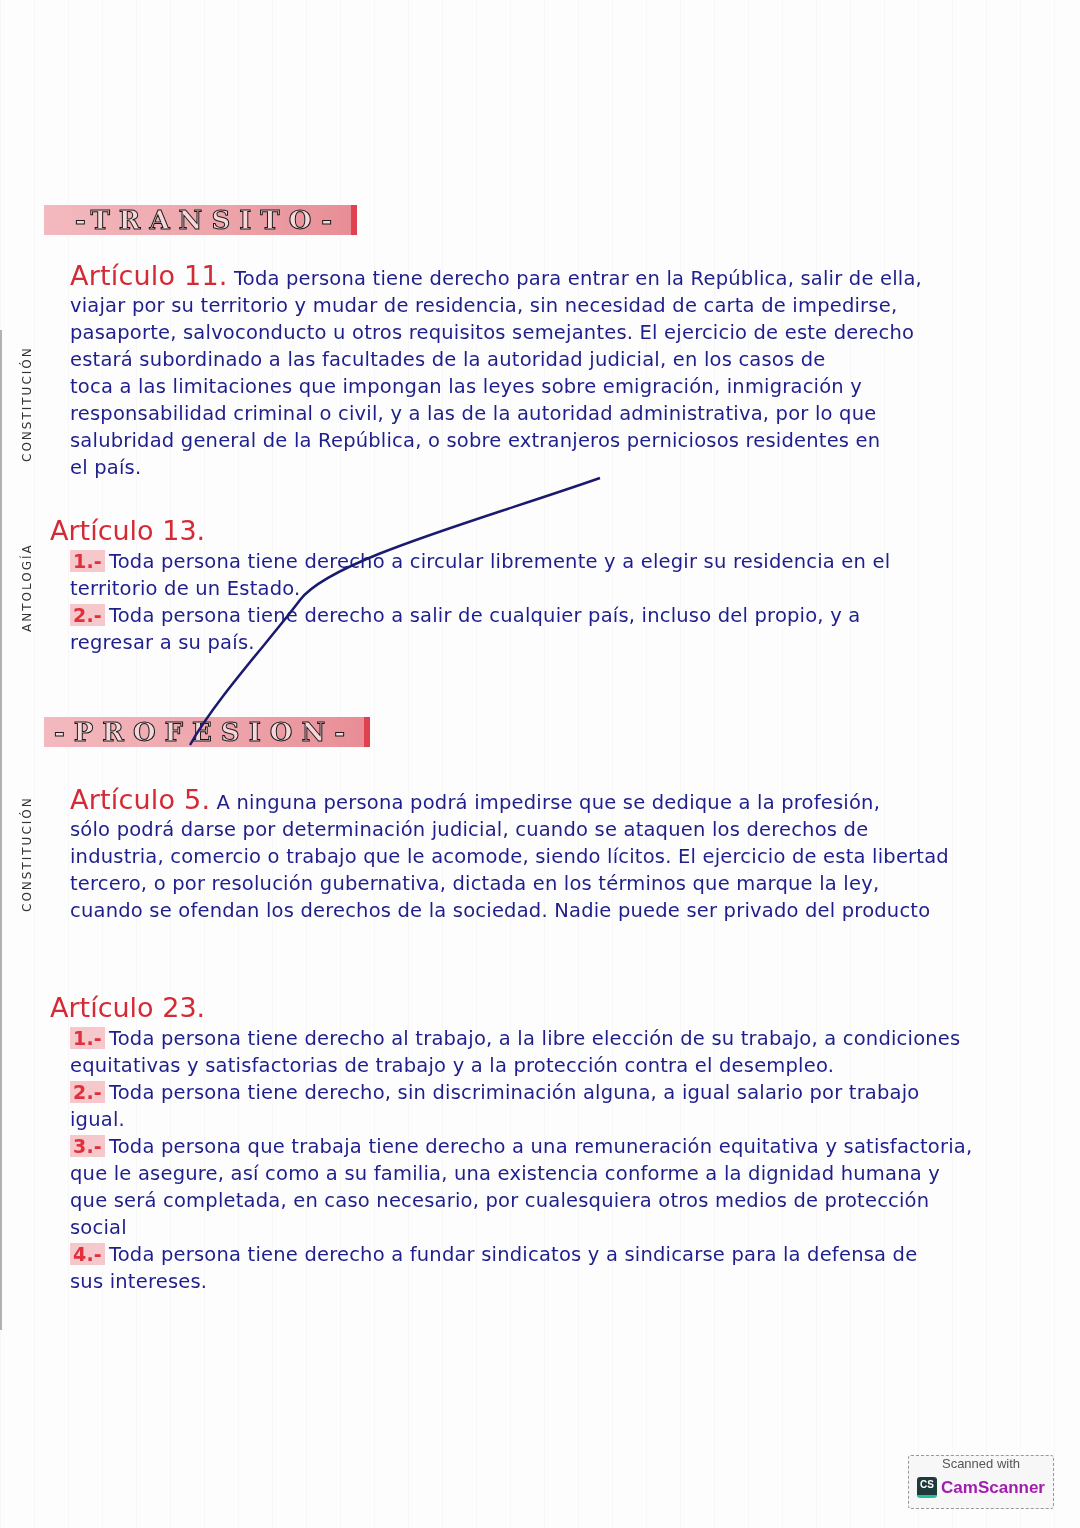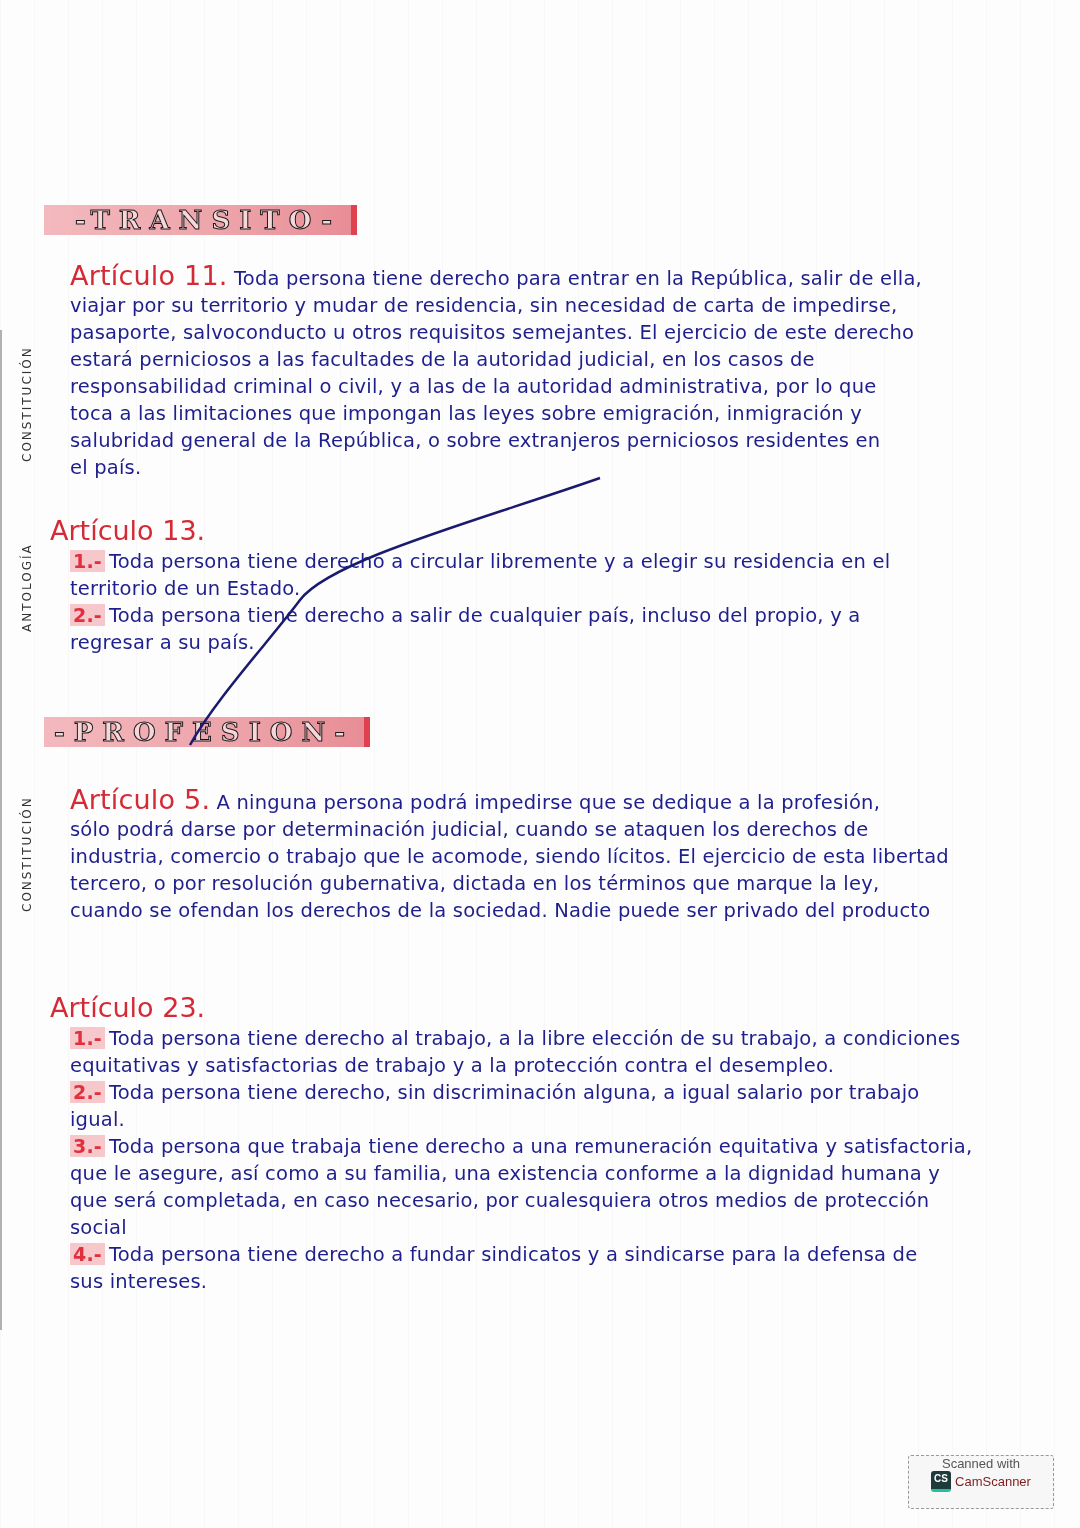--- a/index.html
+++ b/index.html
@@ -45,26 +45,26 @@
     color: #333; transform-origin: left top; transform: rotate(-90deg);
     white-space: nowrap;
   }
   .strike-line { position: absolute; left: 0; top: 0; pointer-events: none; }
   .cs-badge {
     position: absolute; left: 908px; top: 1455px; width: 144px; height: 52px;
     border: 1px dashed #999; border-radius: 3px; background: #f7f7f7;
     text-align: center; font-family: "Liberation Sans", sans-serif;
   }
   .cs-top { font-size: 13px; color: #555; }
-  .cs-bottom { display: flex; align-items: center; justify-content: center; margin-top: 0; gap: 4px; }
+  .cs-bottom { display: flex; align-items: center; justify-content: center; margin-top: 6px; gap: 4px; }
   .cs-logo {
     width: 20px; height: 18px; background: #1f3a3a; color: #fff; font-size: 10px; font-weight: bold;
     border-radius: 3px; line-height: 16px; border-bottom: 3px solid #22c19b;
   }
-  .cs-name { font-size: 13px; color: #7f1d1d; font-weight: normal; }
+  .cs-name { font-size: 17px; color: #a21caf; font-weight: bold; }
 </style>
 </head>
 <body>
 
 <div class="page">
   <div class="binding"></div>
 
   <div class="heading" style="top:205px;padding-left:31px;">
     <span class="glyph-text">-TRANSITO-</span>
   </div>
@@ -73,23 +73,23 @@
   <div class="side-label" style="top:632px;">ANTOLOGÍA</div>
   <div class="side-label" style="top:912px;">CONSTITUCIÓN</div>
 
   <div class="block" style="top:262px;">
     <div class="line">
       <span class="inline-title">Artículo 11.</span>
       <span>Toda persona tiene derecho para entrar en la República, salir de ella,</span>
     </div>
     <div class="line">viajar por su territorio y mudar de residencia, sin necesidad de carta de impedirse,</div>
     <div class="line">pasaporte, salvoconducto u otros requisitos semejantes. El ejercicio de este derecho</div>
-    <div class="line">estará perniciosos a las facultades de la autoridad judicial, en los casos de</div>
+    <div class="line">estará subordinado a las facultades de la autoridad judicial, en los casos de</div>
+    <div class="line">toca a las limitaciones que impongan las leyes sobre emigración, inmigración y</div>
     <div class="line">responsabilidad criminal o civil, y a las de la autoridad administrativa, por lo que</div>
-    <div class="line">toca a las limitaciones que impongan las leyes sobre emigración, inmigración y</div>
     <div class="line">salubridad general de la República, o sobre extranjeros perniciosos residentes en</div>
     <div class="line">el país.</div>
   </div>
 
   <div class="block" style="top:514px;">
     <div class="art-title">Artículo 13.</div>
     <div class="line">
       <span class="num">1.-</span><span>Toda persona tiene derecho a circular libremente y a elegir su residencia en el</span>
     </div>
     <div class="line">territorio de un Estado.</div>

